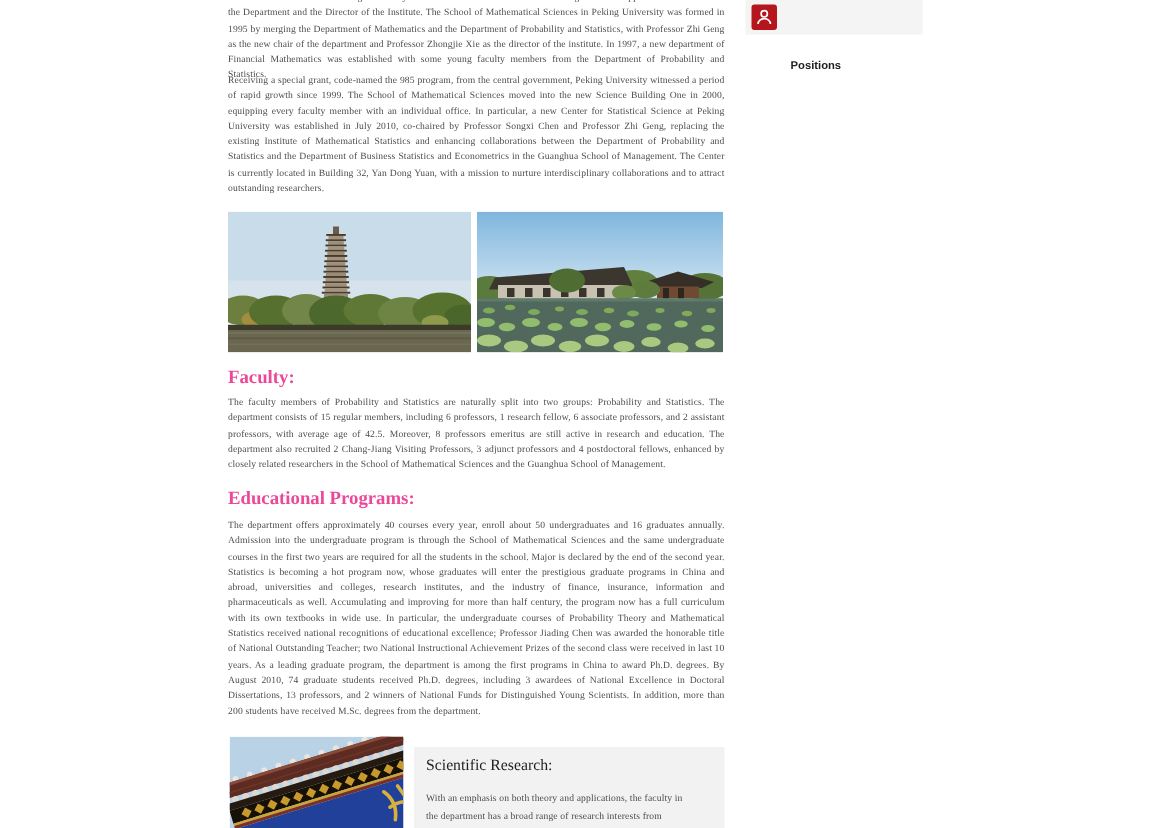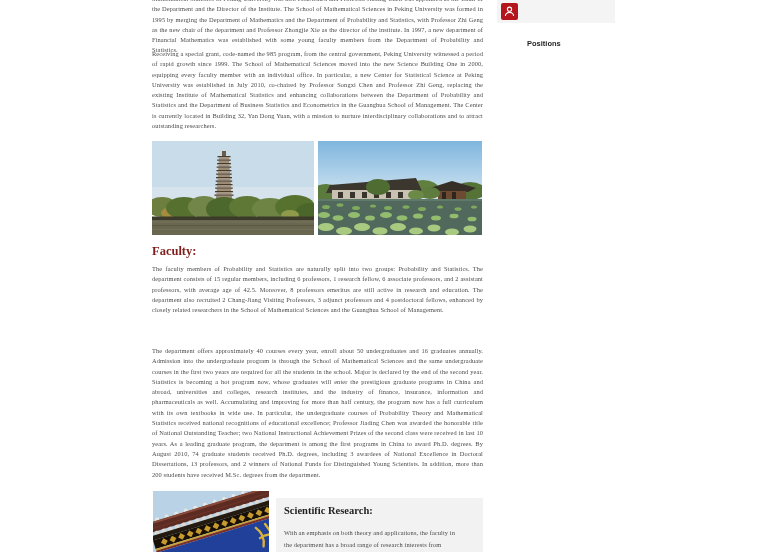--- a/index.html
+++ b/index.html
@@ -1,33 +1,33 @@
 <!DOCTYPE html>
 <html><head>
 <meta charset="utf-8">
 <style>
   html,body{margin:0;padding:0;background:#ffffff;}
   #page{position:relative;width:768px;height:552px;background:#ffffff;overflow:hidden;
         font-family:"Liberation Serif", serif;color:#4c4c4c;}
   .para{position:absolute;left:152px;width:331px;font-size:6.4px;line-height:10.3px;
         text-align:justify;color:#4c4c4c;letter-spacing:0.1px;}
-  .heading{position:absolute;left:152px;font-size:12.5px;font-weight:bold;color:#7f1d1d;
+  .heading{position:absolute;left:152px;font-size:12.5px;font-weight:bold;color:#ec4899;
         font-family:"Liberation Serif", serif;}
   .photo{position:absolute;overflow:hidden;}
   .photo svg{display:block;}
   
   #positions-panel{position:absolute;left:497px;top:0;width:118px;height:23px;background:#f4f4f4;
         display:flex;align-items:center;cursor:pointer;}
   #positions-icon{position:absolute;left:4px;top:3px;width:17px;height:17px;background:#b5161d;
         border-radius:2px;display:flex;align-items:center;justify-content:center;}
   #positions-label{position:absolute;left:30px;top:0;height:23px;line-height:23px;
         font-family:"Liberation Sans", sans-serif;font-weight:bold;font-size:7.5px;color:#1f1f1f;margin-top:32px;}
   
   #sci-card{position:absolute;left:276px;top:498px;width:207px;height:80px;background:#f2f2f2;}
-  #sci-heading{position:absolute;left:8px;top:7px;font-size:10.5px;font-weight:bold;color:#1e1e1e;}
+  #sci-heading{position:absolute;left:8px;top:7px;font-size:10.5px;font-weight:normal;color:#1e1e1e;}
   #sci-body{position:absolute;left:8px;top:29px;width:172px;font-size:6.4px;line-height:12px;
         color:#4c4c4c;text-align:left;letter-spacing:0.1px;}
 </style>
 </head>
 <body>
 
 <div id="page">
 
   <div class="para" style="top:-6px;">Mathematical Statistics of Peking University was also established and Professor Jiading Chen was appointed as the Chair of the Department and the Director of the Institute. The School of Mathematical Sciences in Peking University was formed in 1995 by merging the Department of Mathematics and the Department of Probability and Statistics, with Professor Zhi Geng as the new chair of the department and Professor Zhongjie Xie as the director of the institute. In 1997, a new department of Financial Mathematics was established with some young faculty members from the Department of Probability and Statistics.</div>
   <div class="para" style="top:49px;">Receiving a special grant, code-named the 985 program, from the central government, Peking University witnessed a period of rapid growth since 1999. The School of Mathematical Sciences moved into the new Science Building One in 2000, equipping every faculty member with an individual office. In particular, a new Center for Statistical Science at Peking University was established in July 2010, co-chaired by Professor Songxi Chen and Professor Zhi Geng, replacing the existing Institute of Mathematical Statistics and enhancing collaborations between the Department of Probability and Statistics and the Department of Business Statistics and Econometrics in the Guanghua School of Management. The Center is currently located in Building 32, Yan Dong Yuan, with a mission to nurture interdisciplinary collaborations and to attract outstanding researchers.</div>
@@ -153,20 +153,21 @@
         <ellipse cx="116" cy="87" rx="6.5" ry="3.4"></ellipse>
           <ellipse cx="134" cy="91" rx="7" ry="3.6"></ellipse>
         <ellipse cx="152" cy="88" rx="6.5" ry="3.4"></ellipse>
       </g>
     </svg>
   </div>
 
   <div class="heading" style="top:244px;">Faculty:</div>
   <div class="para" style="top:264px;">The faculty members of Probability and Statistics are naturally split into two groups: Probability and Statistics. The department consists of 15 regular members, including 6 professors, 1 research fellow, 6 associate professors, and 2 assistant professors, with average age of 42.5. Moreover, 8 professors emeritus are still active in research and education. The department also recruited 2 Chang-Jiang Visiting Professors, 3 adjunct professors and 4 postdoctoral fellows, enhanced by closely related researchers in the School of Mathematical Sciences and the Guanghua School of Management.</div>
 
+  <div class="heading" style="top:325px;">Educational Programs:</div>
   <div class="para" style="top:346px;">The department offers approximately 40 courses every year, enroll about 50 undergraduates and 16 graduates annually. Admission into the undergraduate program is through the School of Mathematical Sciences and the same undergraduate courses in the first two years are required for all the students in the school. Major is declared by the end of the second year. Statistics is becoming a hot program now, whose graduates will enter the prestigious graduate programs in China and abroad, universities and colleges, research institutes, and the industry of finance, insurance, information and pharmaceuticals as well. Accumulating and improving for more than half century, the program now has a full curriculum with its own textbooks in wide use. In particular, the undergraduate courses of Probability Theory and Mathematical Statistics received national recognitions of educational excellence; Professor Jiading Chen was awarded the honorable title of National Outstanding Teacher; two National Instructional Achievement Prizes of the second class were received in last 10 years. As a leading graduate program, the department is among the first programs in China to award Ph.D. degrees. By August 2010, 74 graduate students received Ph.D. degrees, including 3 awardees of National Excellence in Doctoral Dissertations, 13 professors, and 2 winners of National Funds for Distinguished Young Scientists. In addition, more than 200 students have received M.Sc. degrees from the department.</div>
 
   <div class="photo" style="left:153px;top:491px;width:116px;height:75px;">
     <svg width="116" height="75" viewBox="0 0 116 75">
       <rect width="116" height="75" fill="#b9d2e6"></rect>
       <g transform="translate(4,42) rotate(-17)">
 
         <circle cx="4" cy="-13" r="2" fill="#e8e6e0"></circle>
           <circle cx="14" cy="-13" r="2" fill="#e8e6e0"></circle>
         <circle cx="24" cy="-13" r="2" fill="#e8e6e0"></circle>

